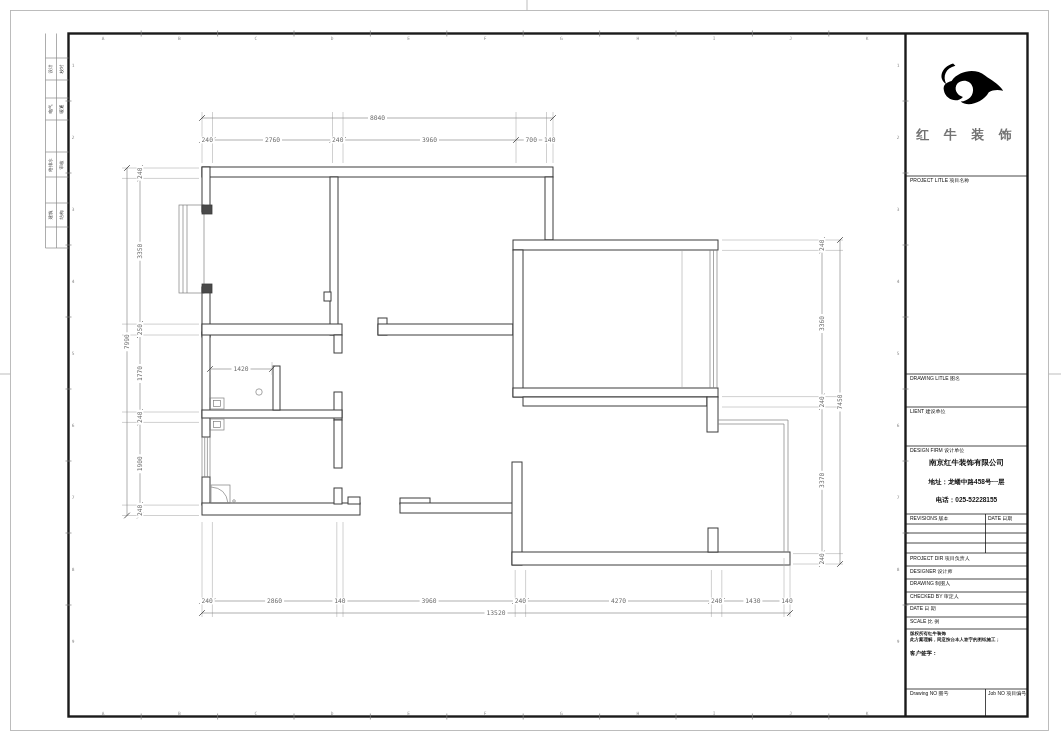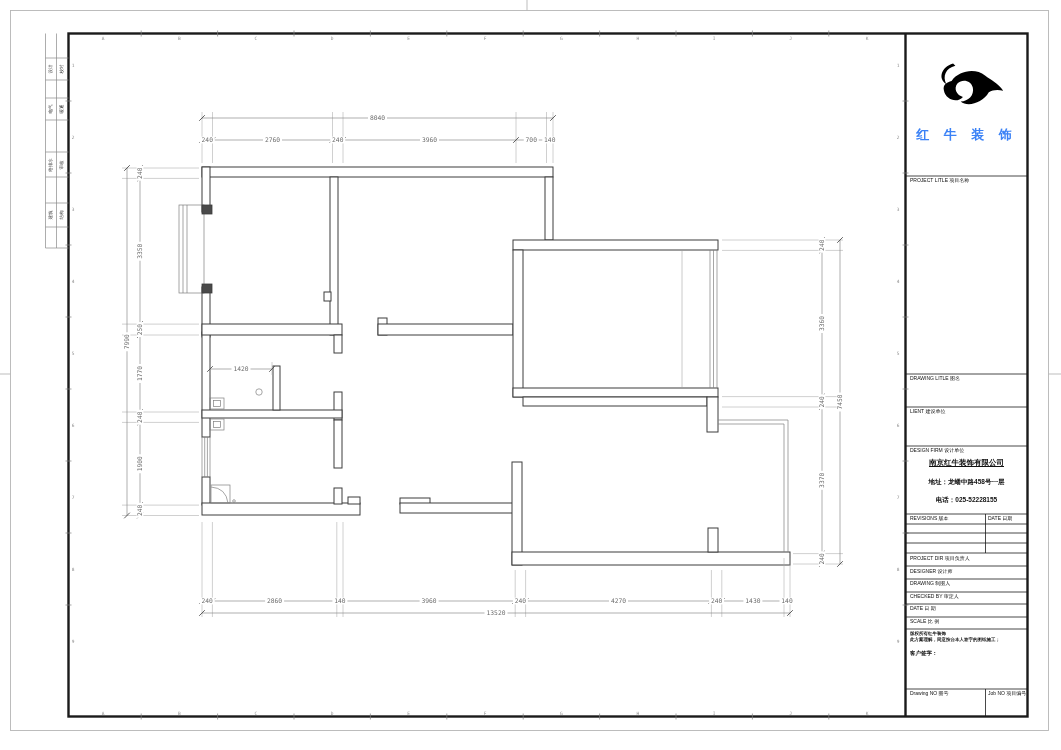--- a/index.html
+++ b/index.html
@@ -17,21 +17,21 @@
   .wallsolid{fill:#4a4a4a;stroke:#3d3d3d;stroke-width:0.8;}
   .thin{stroke:#7f7f7f;stroke-width:0.7;fill:none;}
   .xthin{stroke:#9d9d9d;stroke-width:0.55;fill:none;}
   .frame{fill:none;stroke:#1a1a1a;}
   .tbline{stroke:#1a1a1a;stroke-width:0.8;}
   .soline{stroke:#8a8a8a;stroke-width:0.7;}
   .outer{stroke:#b5b5b5;stroke-width:0.9;fill:none;}
   .tb{position:absolute;font-size:5px;color:#111;white-space:nowrap;line-height:1.1;}
   .tb-center{left:905px;width:123px;text-align:center;}
   .brand{position:absolute;left:905px;top:126px;width:123px;text-align:center;
-         font-family:"DejaVu Serif",serif;font-size:13px;font-weight:600;letter-spacing:5px;color:#3b82f6;}
+         font-family:"DejaVu Serif",serif;font-size:13px;font-weight:600;letter-spacing:5px;color:#737373;}
   .company{font-weight:bold;}
   .so{position:absolute;width:16px;height:8px;font-size:4.5px;color:#333;text-align:center;
       transform:rotate(-90deg);transform-origin:center;line-height:8px;}
   #logo{position:absolute;left:928px;top:60px;}
 </style>
 </head>
 <body>
 
 <svg id="sheet-svg" width="1061" height="750" viewBox="0 0 1061 750">
 
@@ -385,21 +385,21 @@
   <path fill="#000" d="M31,27 C41,13 63,10 75,20 C83,26 92,30 99,40 C91,38 85,39 80,42
            C72,56 52,62 43,54 C53,54 61,46 59,36 C57,26 45,24 39,30 C33,37 38,46 46,48
            C38,57 23,51 21,40 C19,31 25,29 31,27 Z"></path>
 </svg>
 <div class="brand">红 牛 装 饰</div>
 
 <div class="tb" style="left:910px;top:177.5px;">PROJECT LITLE   项目名称</div>
 <div class="tb" style="left:910px;top:375.5px;">DRAWING LITLE   图名</div>
 <div class="tb" style="left:910px;top:408.5px;">LIENT  建设单位</div>
 <div class="tb" style="left:910px;top:447.5px;">DESIGN FIRM  设计单位</div>
-<div class="tb tb-center company" style="top:459px;font-size:7.5px;text-decoration:underline;">南京红牛装饰有限公司</div>
+<div class="tb tb-center company" style="top:459px;font-size:7.5px;">南京红牛装饰有限公司</div>
 <div class="tb tb-center company" style="top:478px;font-size:6.5px;">地址：龙蟠中路458号一层</div>
 <div class="tb tb-center company" style="top:496px;font-size:6.5px;">电话：025-52228155</div>
 <div class="tb" style="left:910px;top:515.5px;">REVISIONS  版本</div>
 <div class="tb" style="left:988px;top:515.5px;">DATE 日期</div>
 <div class="tb" style="left:910px;top:555.5px;">PROJECT DIR   项目负责人</div>
 <div class="tb" style="left:910px;top:568.5px;">DESIGNER      设计师</div>
 <div class="tb" style="left:910px;top:581px;">DRAWING       制图人</div>
 <div class="tb" style="left:910px;top:593.5px;">CHECKED BY    审定人</div>
 <div class="tb" style="left:910px;top:606px;">DATE          日  期</div>
 <div class="tb" style="left:910px;top:618.5px;">SCALE         比  例</div>

